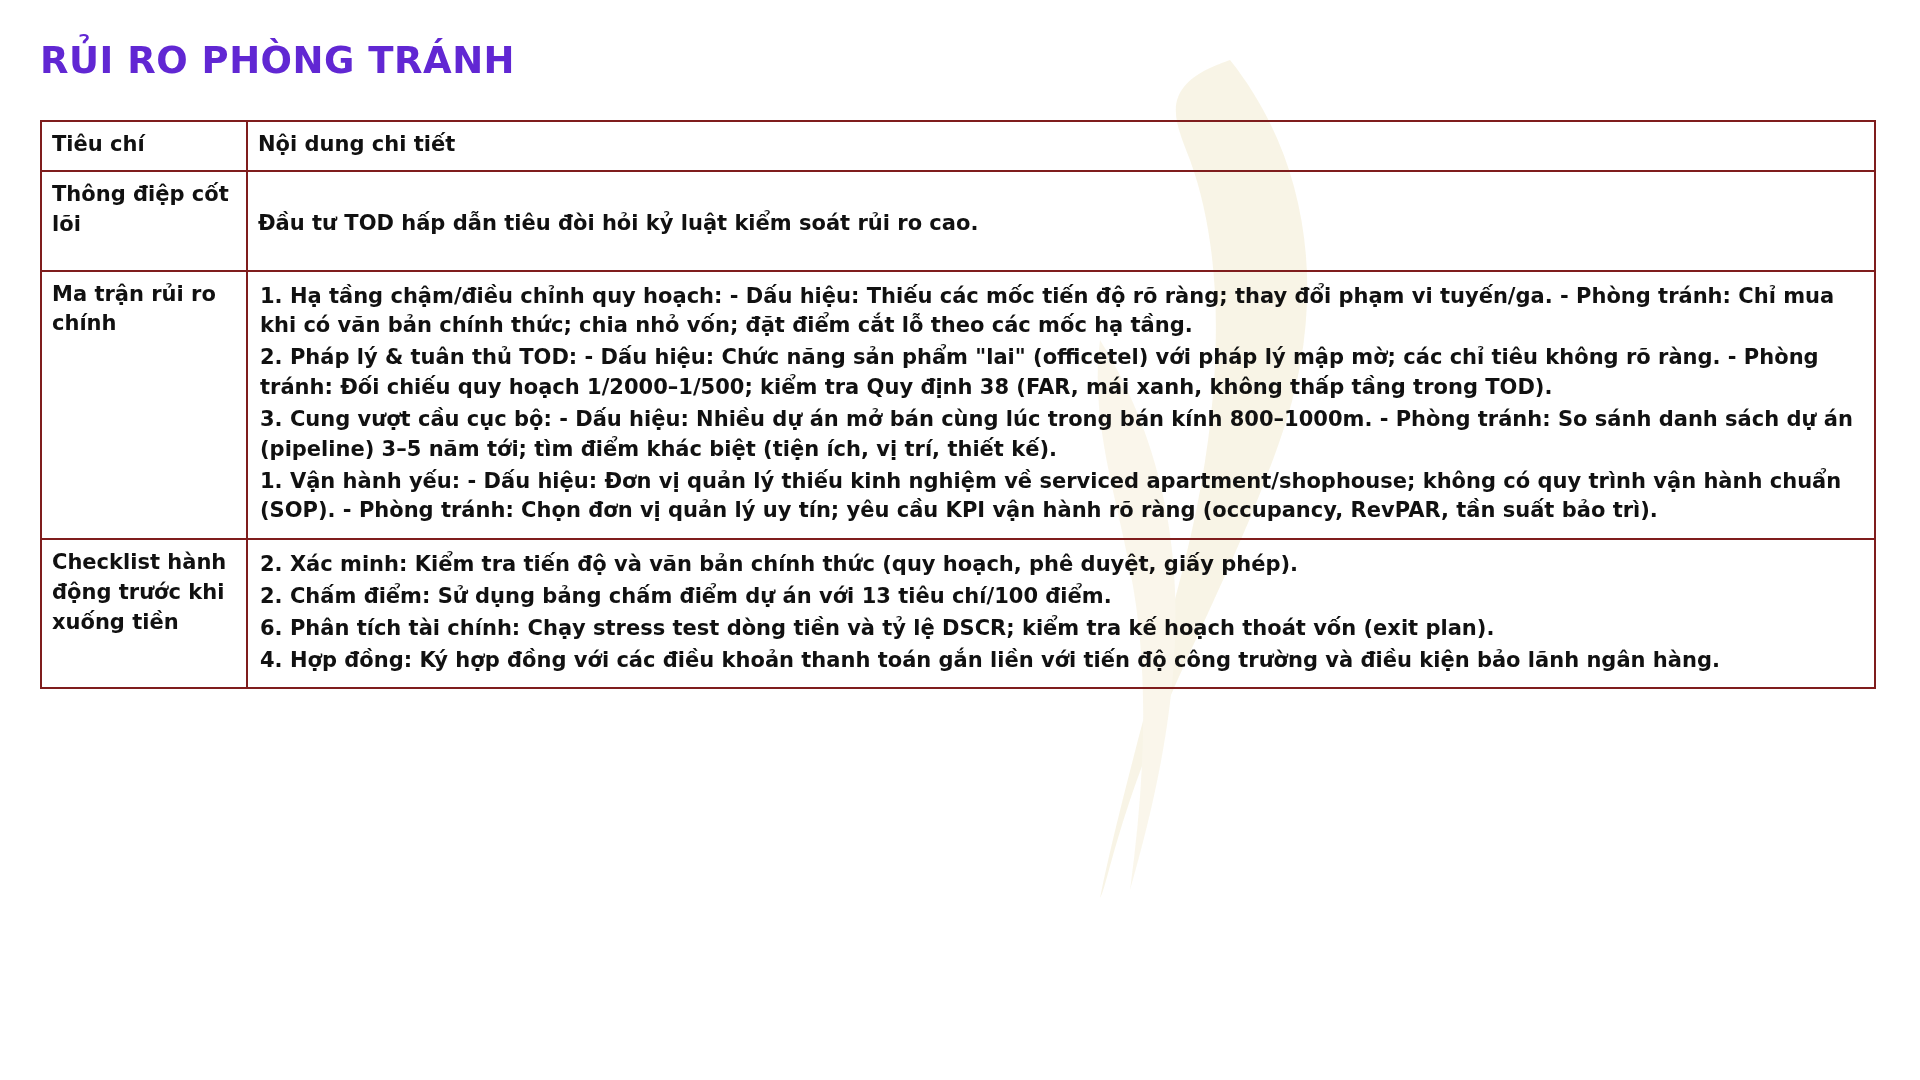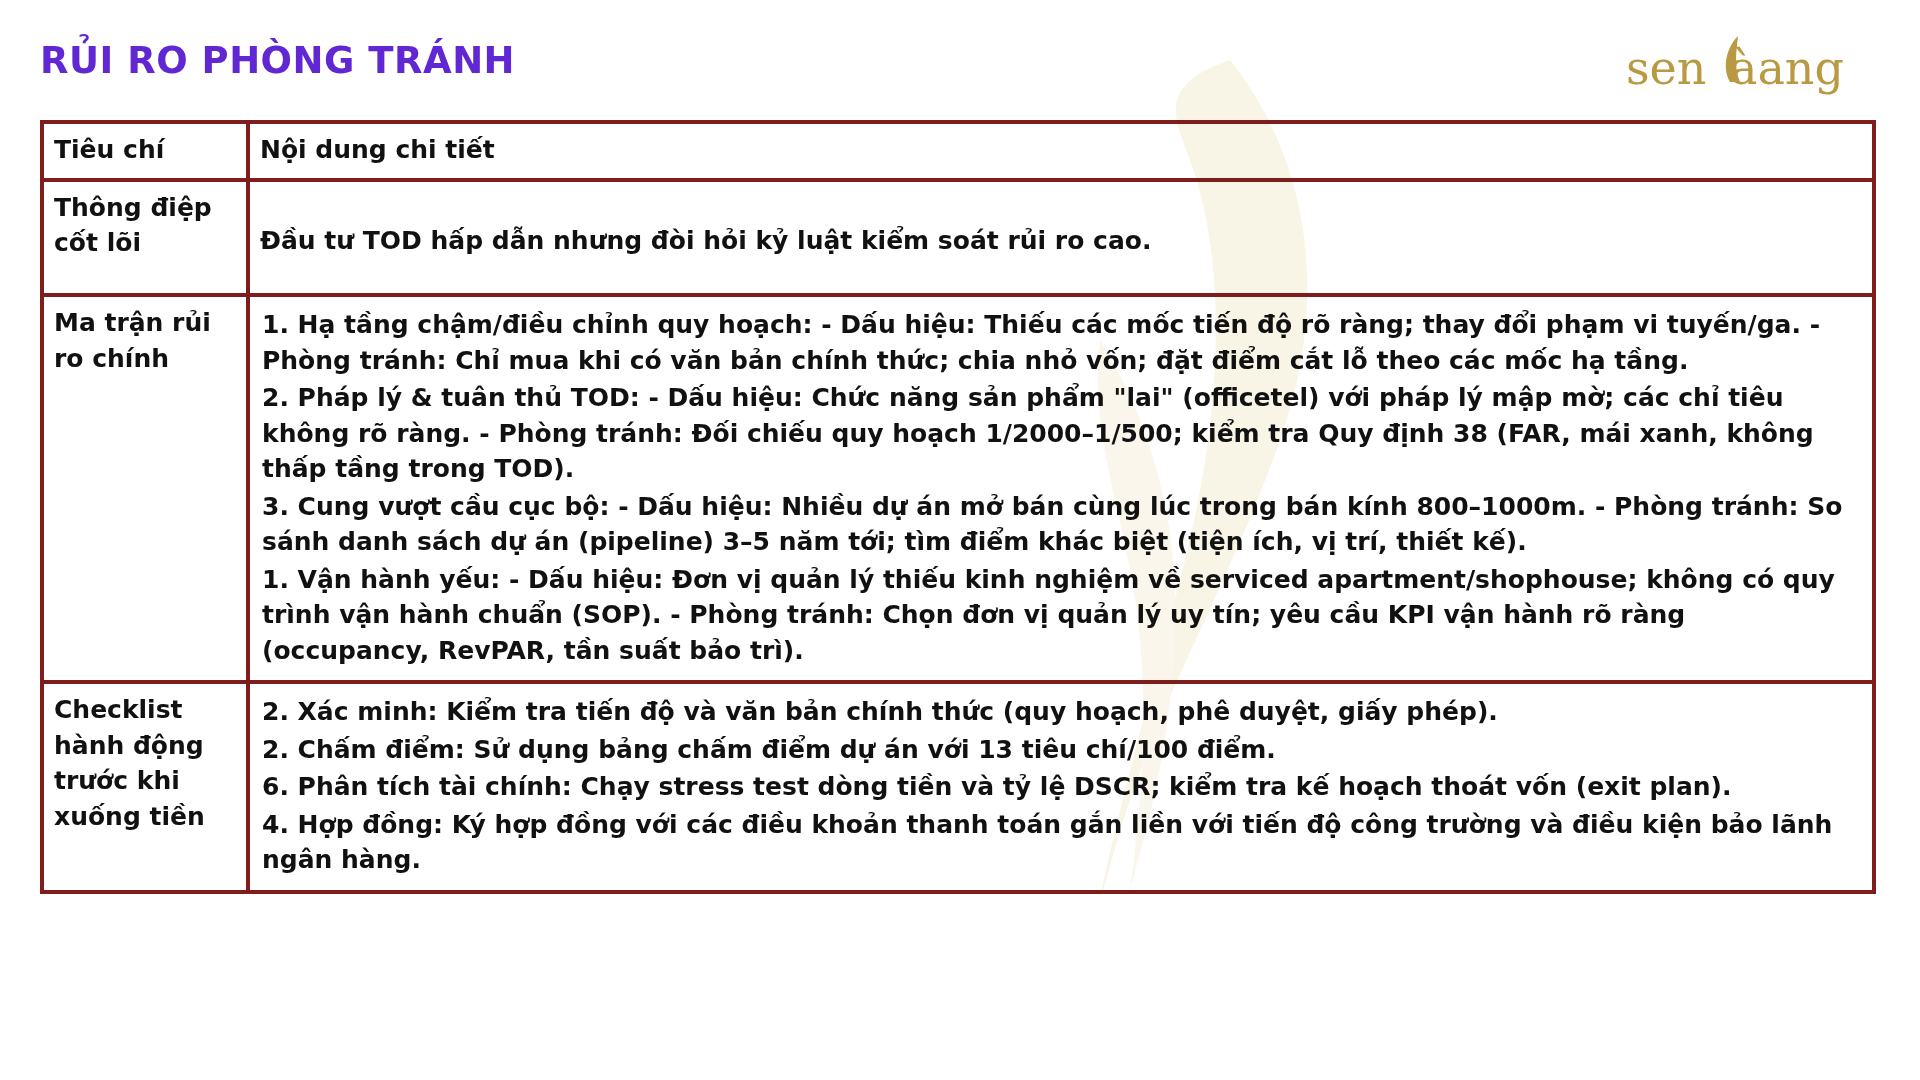--- a/index.html
+++ b/index.html
@@ -65,24 +65,24 @@
     top: 0;
   }
 
   table.risk-table {
     border-collapse: collapse;
     width: 1836px;
     table-layout: fixed;
     background: transparent;
   }
   table.risk-table td {
-    border: 4px solid #7f1d1d;
+    border: 2px solid #7f1d1d;
     vertical-align: top;
     padding: 8px 10px 10px 10px;
-    font-size: 25px;
+    font-size: 21px;
     line-height: 1.42;
     color: #111111;
   }
   .col-crit {
     width: 206px;
   }
   .cell-label {
     font-weight: bold;
     font-size: 21px;
     line-height: 1.35;
@@ -124,44 +124,37 @@
 
 <svg class="watermark" viewBox="0 0 420 860" xmlns="http://www.w3.org/2000/svg">
   <path d="M250 20 C330 120 350 260 300 400 C255 530 190 640 150 760 C130 820 125 850 120 858 C140 760 175 640 205 520 C240 380 250 230 210 120 C195 80 175 45 250 20 Z" fill="#f3ecd2"></path>
   <path d="M120 300 C170 380 200 480 195 600 C192 690 170 780 150 850 C165 740 170 630 150 530 C135 450 110 380 120 300 Z" fill="#f6f0dc"></path>
 </svg>
 
 <div class="page">
 
   <div class="header-row">
     <h1 class="page-title">RỦI RO PHÒNG TRÁNH</h1>
-    <div class="logo">
-      <svg class="logo-svg" width="250" height="76" viewBox="0 0 250 76" xmlns="http://www.w3.org/2000/svg">
-        <text x="0" y="56" font-family="DejaVu Serif, serif" font-size="46" fill="#b99a43">sen</text>
-        <text x="104" y="56" font-family="DejaVu Serif, serif" font-size="46" fill="#b99a43">àang</text>
-        <path d="M104 54 C96 40 100 20 112 8 C110 26 108 40 114 54 Z" fill="#b99a43"></path>
-      </svg>
-    </div>
   </div>
 
   <table class="risk-table">
     <colgroup>
       <col class="col-crit">
       <col>
     </colgroup>
     <tbody>
       <tr>
         <td class="cell-head">Tiêu chí</td>
         <td class="cell-head">Nội dung chi tiết</td>
       </tr>
 
       <tr class="row-core">
         <td class="cell-label">Thông điệp cốt lõi</td>
         <td class="cell-body">
-          <p>Đầu tư TOD hấp dẫn nhưng đòi hỏi kỷ luật kiểm soát rủi ro cao.</p>
+          <p>Đầu tư TOD hấp dẫn tiêu đòi hỏi kỷ luật kiểm soát rủi ro cao.</p>
         </td>
       </tr>
 
       <tr>
         <td class="cell-label label-middle">Ma trận rủi ro chính</td>
         <td class="cell-body cell-matrix">
           <p>1. Hạ tầng chậm/điều chỉnh quy hoạch: - Dấu hiệu: Thiếu các mốc tiến độ rõ ràng; thay đổi phạm vi tuyến/ga. - Phòng tránh: Chỉ mua khi có văn bản chính thức; chia nhỏ vốn; đặt điểm cắt lỗ theo các mốc hạ tầng.</p>
           <p>2. Pháp lý &amp; tuân thủ TOD: - Dấu hiệu: Chức năng sản phẩm "lai" (officetel) với pháp lý mập mờ; các chỉ tiêu không rõ ràng. - Phòng tránh: Đối chiếu quy hoạch 1/2000–1/500; kiểm tra Quy định 38 (FAR, mái xanh, không thấp tầng trong TOD).</p>
           <p>3. Cung vượt cầu cục bộ: - Dấu hiệu: Nhiều dự án mở bán cùng lúc trong bán kính 800–1000m. - Phòng tránh: So sánh danh sách dự án (pipeline) 3–5 năm tới; tìm điểm khác biệt (tiện ích, vị trí, thiết kế).</p>
           <p>1. Vận hành yếu: - Dấu hiệu: Đơn vị quản lý thiếu kinh nghiệm về serviced apartment/shophouse; không có quy trình vận hành chuẩn (SOP). - Phòng tránh: Chọn đơn vị quản lý uy tín; yêu cầu KPI vận hành rõ ràng (occupancy, RevPAR, tần suất bảo trì).</p>

